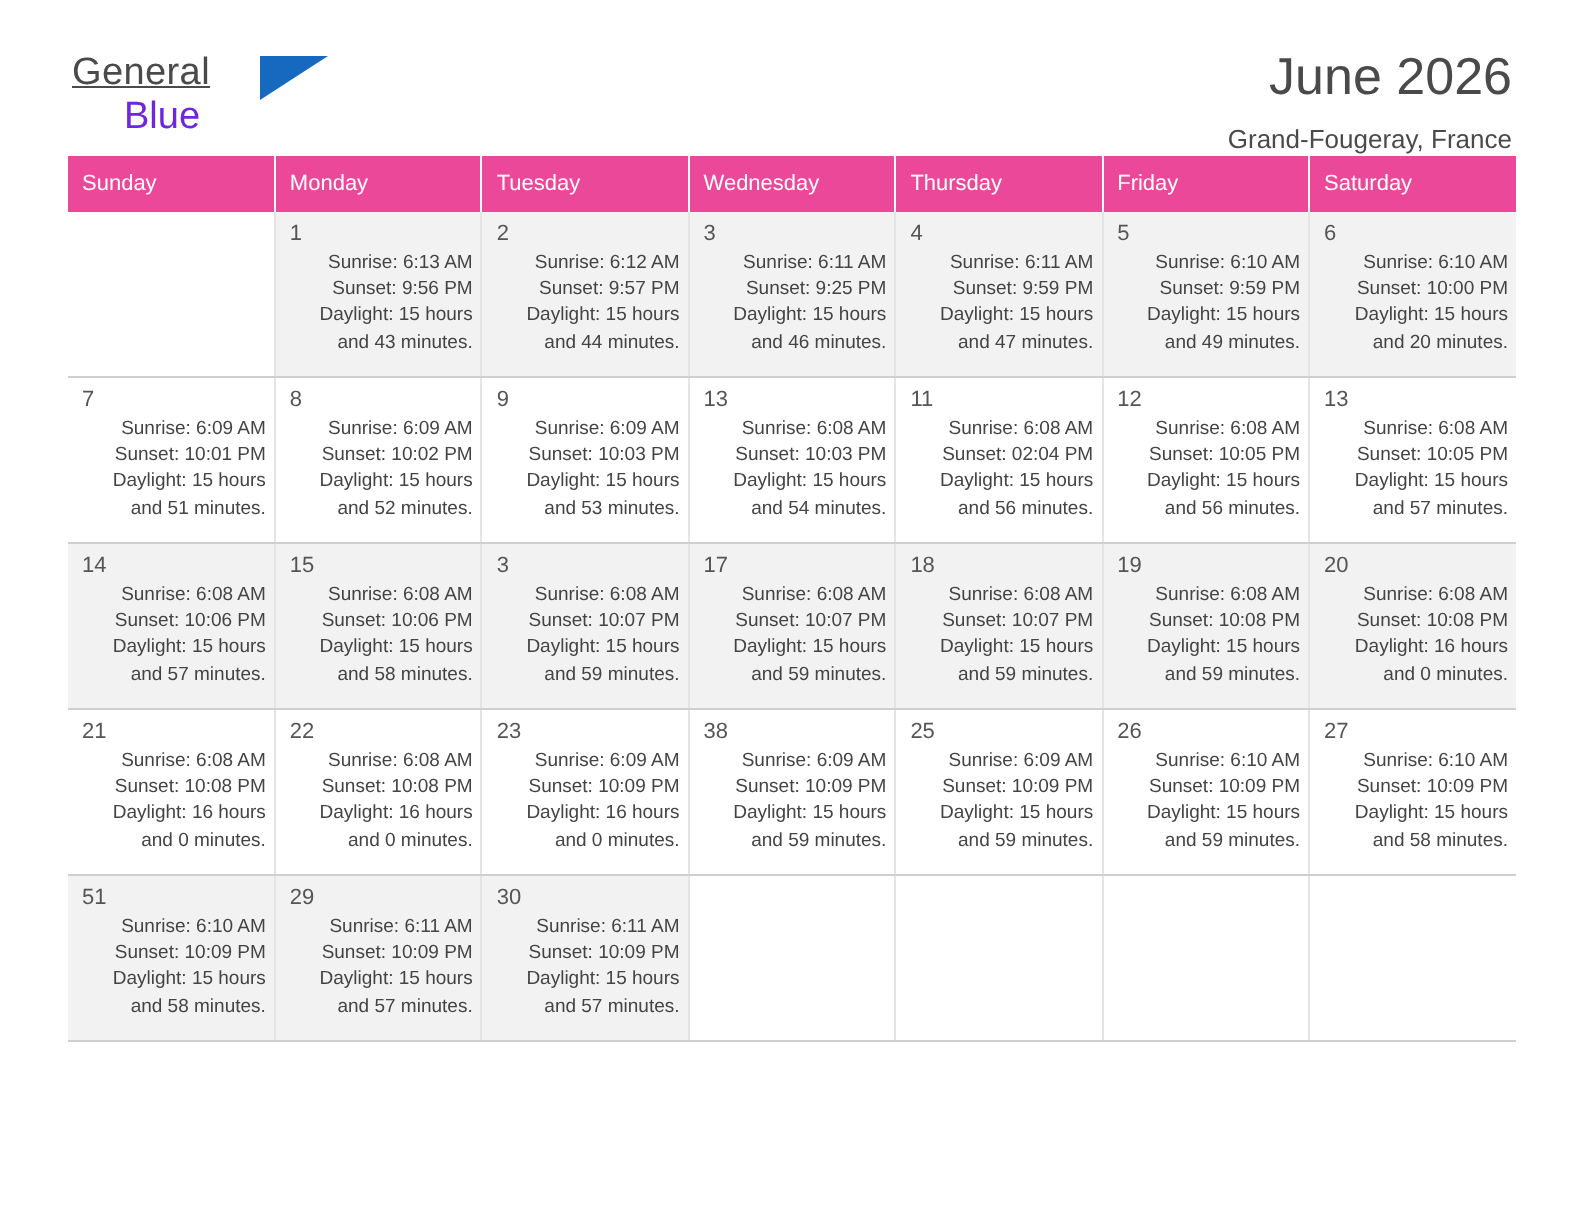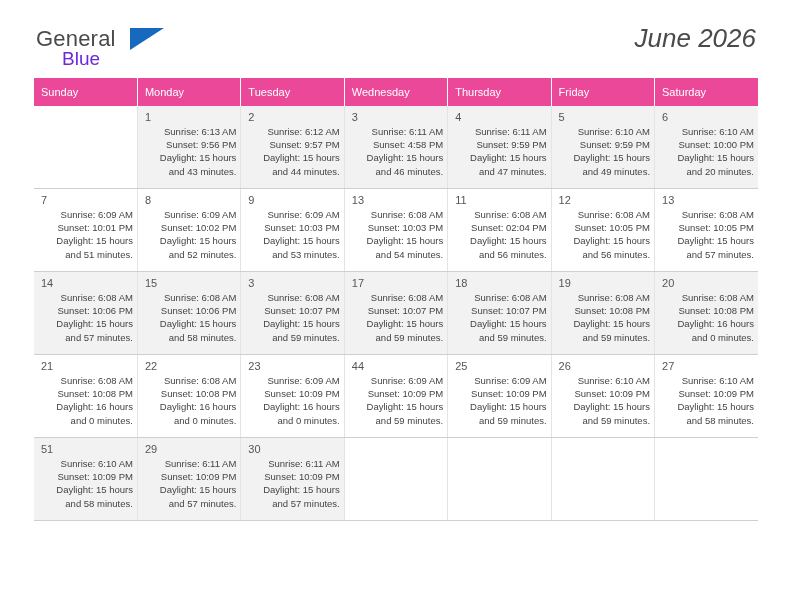--- a/index.html
+++ b/index.html
@@ -27,24 +27,25 @@
     height: 72px;
   }
   .logo {
     position: absolute;
     left: 2px;
     top: 26px;
     width: 200px;
     height: 50px;
   }
   .logo-general {
-    font-size: 22px;
+    font-size: 19px;
     color: #4a4a4a;
     letter-spacing: 0.2px;
     font-family: "Liberation Sans", sans-serif;
+    text-decoration: underline;
   }
   .logo-blue {
     font-size: 19px;
     color: #6d28d9;
     position: absolute;
     left: 26px;
     top: 22px;
   }
   .logo-flag {
     position: absolute;
@@ -53,21 +54,20 @@
     width: 0;
     height: 0;
     border-left: 34px solid #1769c0;
     border-bottom: 22px solid transparent;
   }
   .title-block {
     position: absolute;
     right: 2px;
     top: 22px;
     text-align: right;
-    font-style: italic;
   }
   .cal-title {
     font-size: 26px;
     color: #4a4a4a;
     font-weight: normal;
     margin: 0;
     line-height: 32px;
   }
   .cal-subtitle {
     font-size: 13px;
@@ -134,20 +134,21 @@
 <div class="page">
 
   <div class="header">
     <div class="logo">
       <span class="logo-general">General</span>
       <span class="logo-blue">Blue</span>
       <span class="logo-flag"></span>
     </div>
     <div class="title-block">
       <h1 class="cal-title">June 2026</h1>
+      <p class="cal-subtitle">Grand-Fougeray, France</p>
     </div>
   </div>
 
   <table class="calendar">
     <thead>
       <tr>
         <th>Sunday</th>
         <th>Monday</th>
         <th>Tuesday</th>
         <th>Wednesday</th>
@@ -174,21 +175,21 @@
               <div>Sunrise: 6:12 AM</div>
               <div>Sunset: 9:57 PM</div>
               <div>Daylight: 15 hours</div>
               <div>and 44 minutes.</div>
             </div>
           </td>
           <td>
             <div class="daynum">3</div>
             <div class="dayinfo">
               <div>Sunrise: 6:11 AM</div>
-              <div>Sunset: 4:58 PM</div>
+              <div>Sunset: 9:25 PM</div>
               <div>Daylight: 15 hours</div>
               <div>and 46 minutes.</div>
             </div>
           </td>
           <td>
             <div class="daynum">4</div>
             <div class="dayinfo">
               <div>Sunrise: 6:11 AM</div>
               <div>Sunset: 9:59 PM</div>
               <div>Daylight: 15 hours</div>
@@ -366,21 +367,21 @@
           <td>
             <div class="daynum">23</div>
             <div class="dayinfo">
               <div>Sunrise: 6:09 AM</div>
               <div>Sunset: 10:09 PM</div>
               <div>Daylight: 16 hours</div>
               <div>and 0 minutes.</div>
             </div>
           </td>
           <td>
-            <div class="daynum">44</div>
+            <div class="daynum">38</div>
             <div class="dayinfo">
               <div>Sunrise: 6:09 AM</div>
               <div>Sunset: 10:09 PM</div>
               <div>Daylight: 15 hours</div>
               <div>and 59 minutes.</div>
             </div>
           </td>
           <td>
             <div class="daynum">25</div>
             <div class="dayinfo">

